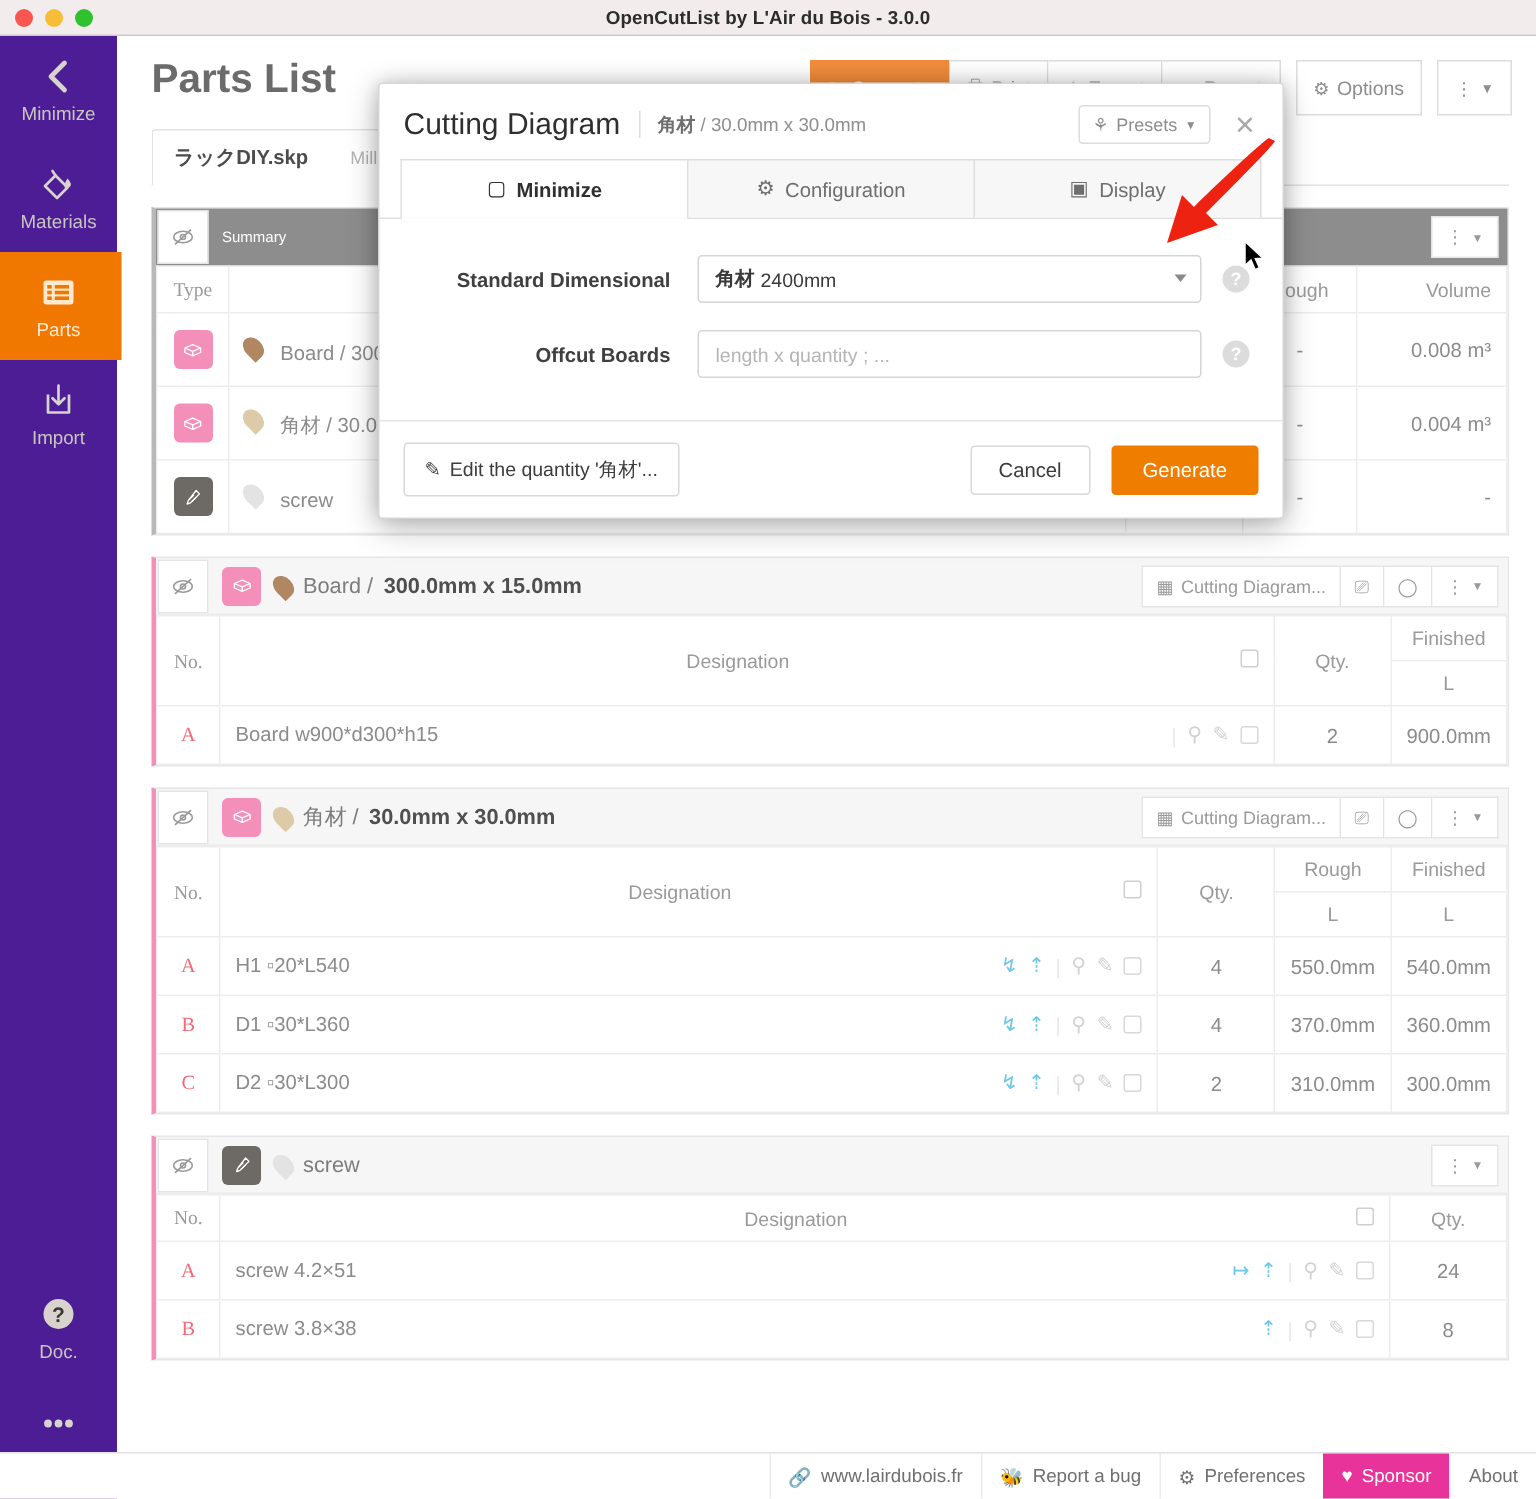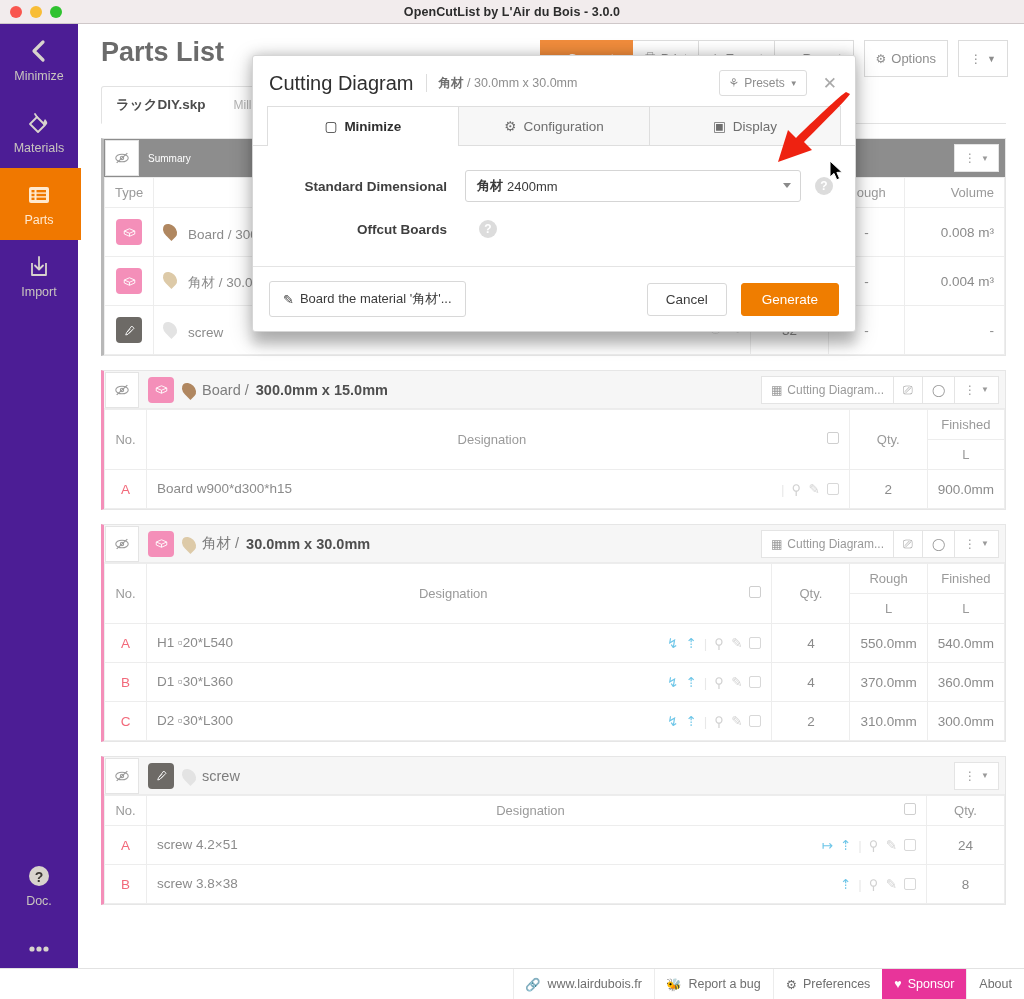--- a/index.html
+++ b/index.html
@@ -142,21 +142,21 @@
   .hbtn.white-on-gray { background: #fff; }
 
   
   table.parts { width: 100%; border-collapse: collapse; }
   table.parts th, table.parts td {
     border: 1px solid #ededed; font-weight: normal;
     color: #8b8b8b; font-size: 13.5px;
   }
   table.parts th { color: #9a9a9a; font-size: 13px; padding: 7px 10px; }
   table.parts td { padding: 11px 10px; }
-  .c-no { width: 42px; text-align: center; color: #f2697a !important; font-size: 14px; }
+  .c-no { width: 42px; text-align: center; color: #f2697a !important; font-size: 14px; font-family: Liberation Serif, serif; }
   th.c-no { color: #9a9a9a !important; }
   .c-desig { text-align: left; }
   th.c-desig { text-align: center; }
   .c-qty { width: 78px; text-align: center; }
   .c-len { width: 76px; text-align: center; }
   .c-vol { width: 100px; text-align: right; }
   .rough { color: #f06a6a; }
   .row-icons { float: right; display: flex; align-items: center; gap: 7px; color: #d2d2d2; }
   .row-icons .blue { color: #6ec6e8; }
   .sep { color: #e8e8e8; }
@@ -781,28 +781,31 @@
             <b>角材</b>
               <span>2400mm</span>
           </div>
           <div class="caret"></div>
         </div>
         <div class="helpq">?</div>
       </div>
 
       <div class="frow" style="margin-bottom:6px">
         <div class="flabel">Offcut Boards</div>
+        <div class="fctrl">
+          <input class="finput" type="text" value="" placeholder="length x quantity ; ..." style="">
+        </div>
         <div class="helpq">?</div>
       </div>
     </div>
 
     <div class="modal-foot">
       <div class="ebtn">
         <span>✎</span>
-        <span>Board the material '角材'...</span>
+        <span>Edit the quantity '角材'...</span>
       </div>
       <div class="foot-right">
         <div class="cancel-btn">Cancel</div>
         <div class="generate-btn">Generate</div>
       </div>
     </div>
   </div>
 
   <div class="annot">
     <svg width="100" height="80" viewBox="0 0 100 80">

